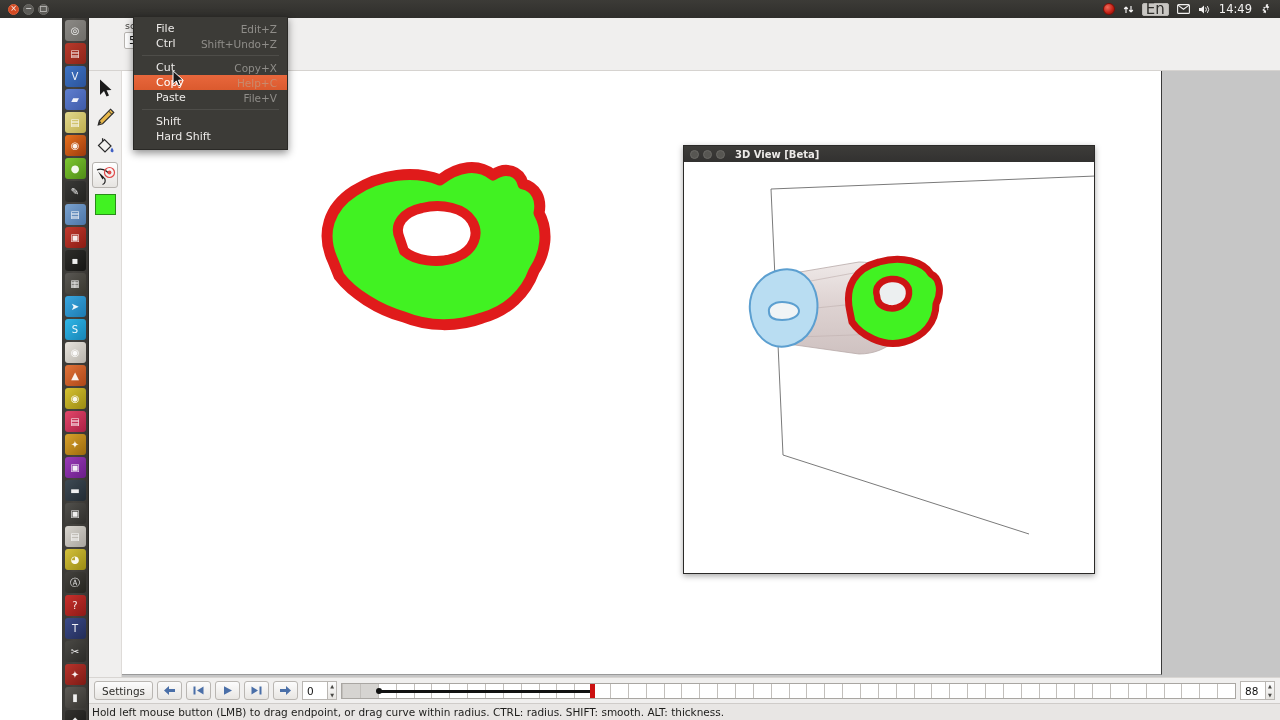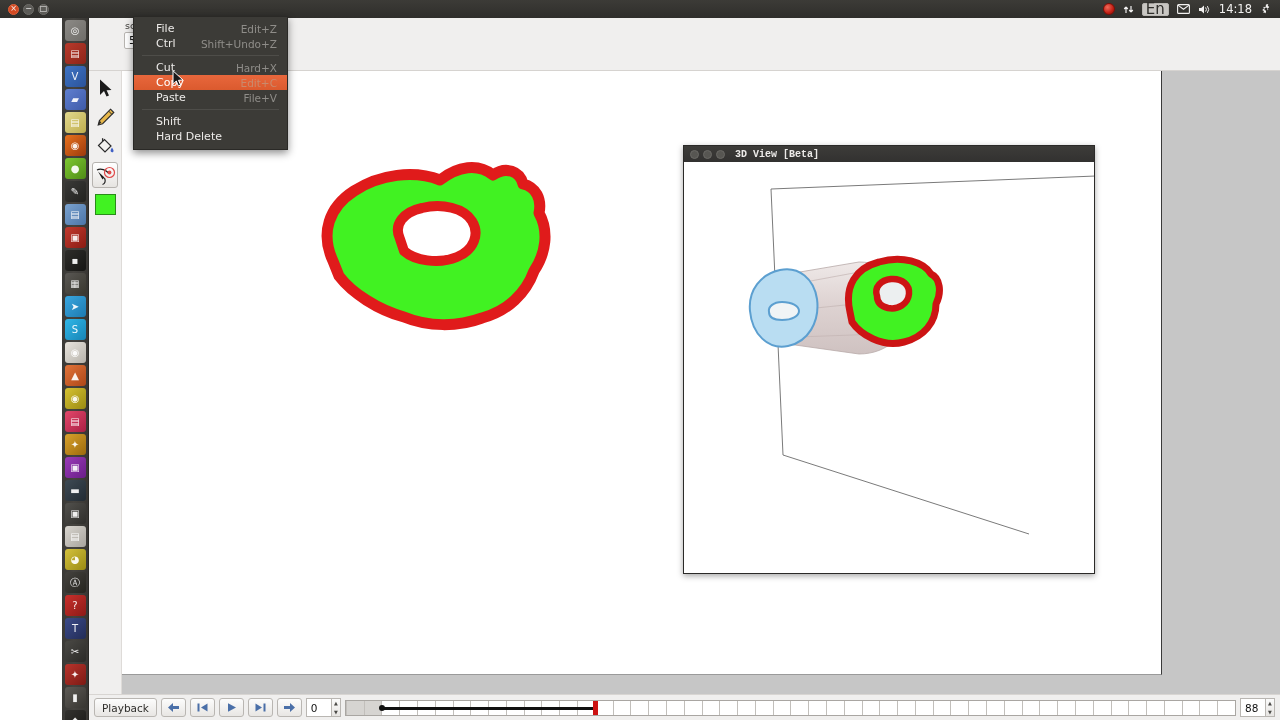--- a/index.html
+++ b/index.html
@@ -76,21 +76,21 @@
     width: 33px; background: #f0efee; border-right: 1px solid #dedbd8;
     display: flex; flex-direction: column; align-items: center; padding-top: 4px; gap: 3px;
   }
   .tool-btn {
     width: 26px; height: 26px; display: flex; align-items: center; justify-content: center;
     border: 1px solid transparent; border-radius: 3px; position: relative;
   }
   .tool-btn.sel { border-color: #b6b3af; background: linear-gradient(#ffffff,#e6e4e1); }
   .swatch { width: 21px; height: 21px; background: #41f222; border: 1px solid #2a8b1a; }
 
-  #canvas-wrap { flex: 1; position: relative; background: #c6c6c6; overflow: hidden; font-family: Liberation Mono, monospace; }
+  #canvas-wrap { flex: 1; position: relative; background: #c6c6c6; overflow: hidden; }
   #canvas {
     position: absolute; left: 0; top: 0; width: 1040px; height: 604px;
     background: #ffffff; border-right: 1px solid #3a3a3a; border-bottom: 1px solid #9a9a9a;
   }
 
   
   #view3d {
     position: absolute; left: 561px; top: 74px; width: 412px; height: 429px;
     background: #fff; border: 1px solid #2b2a28;
     box-shadow: 0 2px 6px rgba(0,0,0,0.35);
@@ -183,21 +183,21 @@
             <rect x="0.6" y="0.6" width="11.8" height="8.8" rx="1" fill="none" stroke="#f2f1f0" stroke-width="1.1"></rect>
             <path d="M0.9 1.1L6.5 5.3L12.1 1.1" fill="none" stroke="#f2f1f0" stroke-width="1.1"></path>
           </svg>
       </div>
       <div class="tray-ico">
         <svg width="13" height="11" viewBox="0 0 13 11">
             <path d="M1 4h2.2L6 1.4v8.2L3.2 7H1z" fill="#f2f1f0"></path>
             <path d="M7.6 3.4a3.4 3.4 0 010 4.2M9.4 2.1a5.6 5.6 0 010 6.8" stroke="#f2f1f0" stroke-width="1" fill="none"></path>
           </svg>
       </div>
-      <div>14:18</div>
+      <div>14:49</div>
       <div class="tray-ico">
         <svg width="12" height="12" viewBox="0 0 12 12">
             <path d="M6 1.2l.9.25.75-.55.7.7-.55.75.25.9 1 .35v1l-1 .35-.25.9.55.75-.7.7-.75-.55-.9.25L6 10.8l-.35-1-.9-.25-.75.55-.7-.7.55-.75-.25-.9-1-.35v-1l1-.35.25-.9-.55-.75.7-.7.75.55.9-.25z" fill="#f2f1f0"></path>
             <circle cx="6" cy="6" r="1.6" fill="#2f2e2b"></circle>
           </svg>
       </div>
     </div>
   </div>
 
   <div id="launcher">
@@ -415,21 +415,21 @@
                 <path d="M85,150 C84,145 89,140 98,140 C108,140 115,144 115,149
                          C115,154 108,158 98,158 C89,158 85,155 85,150 Z" fill="#f0f4f6" stroke="#5c9fd0" stroke-width="2"></path>
               </g>
             </svg>
           </div>
         </div>
       </div>
     </div>
 
     <div id="playbar">
-      <div class="pbtn lbl">Playback</div>
+      <div class="pbtn lbl">Settings</div>
       <div class="pbtn">
         <svg width="13" height="11" viewBox="0 0 13 11">
             <path d="M6 1 L1 5.5 L6 10 L6 7 L12 7 L12 4 L6 4 Z" fill="#4a6fa8"></path>
           </svg>
       </div>
       <div class="pbtn">
         <svg width="13" height="11" viewBox="0 0 13 11">
             <rect x="1.5" y="1.5" width="2" height="8" fill="#4a6fa8"></rect>
             <path d="M11.5 1.5 L5 5.5 L11.5 9.5 Z" fill="#4a6fa8"></path>
           </svg>
@@ -515,51 +515,54 @@
         </div>
       <div style="display:flex;">
         <div class="spinbox">88</div>
         <div class="spin-arrows">
             <span>▲</span>
             <span>▼</span>
           </div>
       </div>
     </div>
 
+    <div id="statusbar">
+      <span>Hold left mouse button (LMB) to drag endpoint, or drag curve within radius. CTRL: radius. SHIFT: smooth. ALT: thickness.</span>
+    </div>
   </div>
 
   <div id="edit-menu">
       <div class="mrow">
         <span>File</span>
         <span class="acc">Edit+Z</span>
       </div>
       <div class="mrow">
         <span>Ctrl</span>
         <span class="acc">Shift+Undo+Z</span>
       </div>
       <div class="msep"></div>
       <div class="mrow">
         <span>Cut</span>
-        <span class="acc">Hard+X</span>
+        <span class="acc">Copy+X</span>
       </div>
       <div class="mrow hl">
         <span>Copy</span>
-        <span class="acc">Edit+C</span>
+        <span class="acc">Help+C</span>
       </div>
       <div class="mrow">
         <span>Paste</span>
         <span class="acc">File+V</span>
       </div>
       <div class="msep"></div>
       <div class="mrow">
         <span>Shift</span>
         <span class="acc"></span>
       </div>
       <div class="mrow">
-        <span>Hard Delete</span>
+        <span>Hard Shift</span>
         <span class="acc"></span>
       </div>
     </div>
 
   <div id="cursor">
     <svg width="13" height="18" viewBox="0 0 13 18">
       <path d="M1 0.8 L1 14.2 L4.3 11 L6.4 16 L8.6 15 L6.5 10.3 L11 10 Z" fill="#1a1a1a" stroke="#ffffff" stroke-width="1"></path>
     </svg>
   </div>
 

